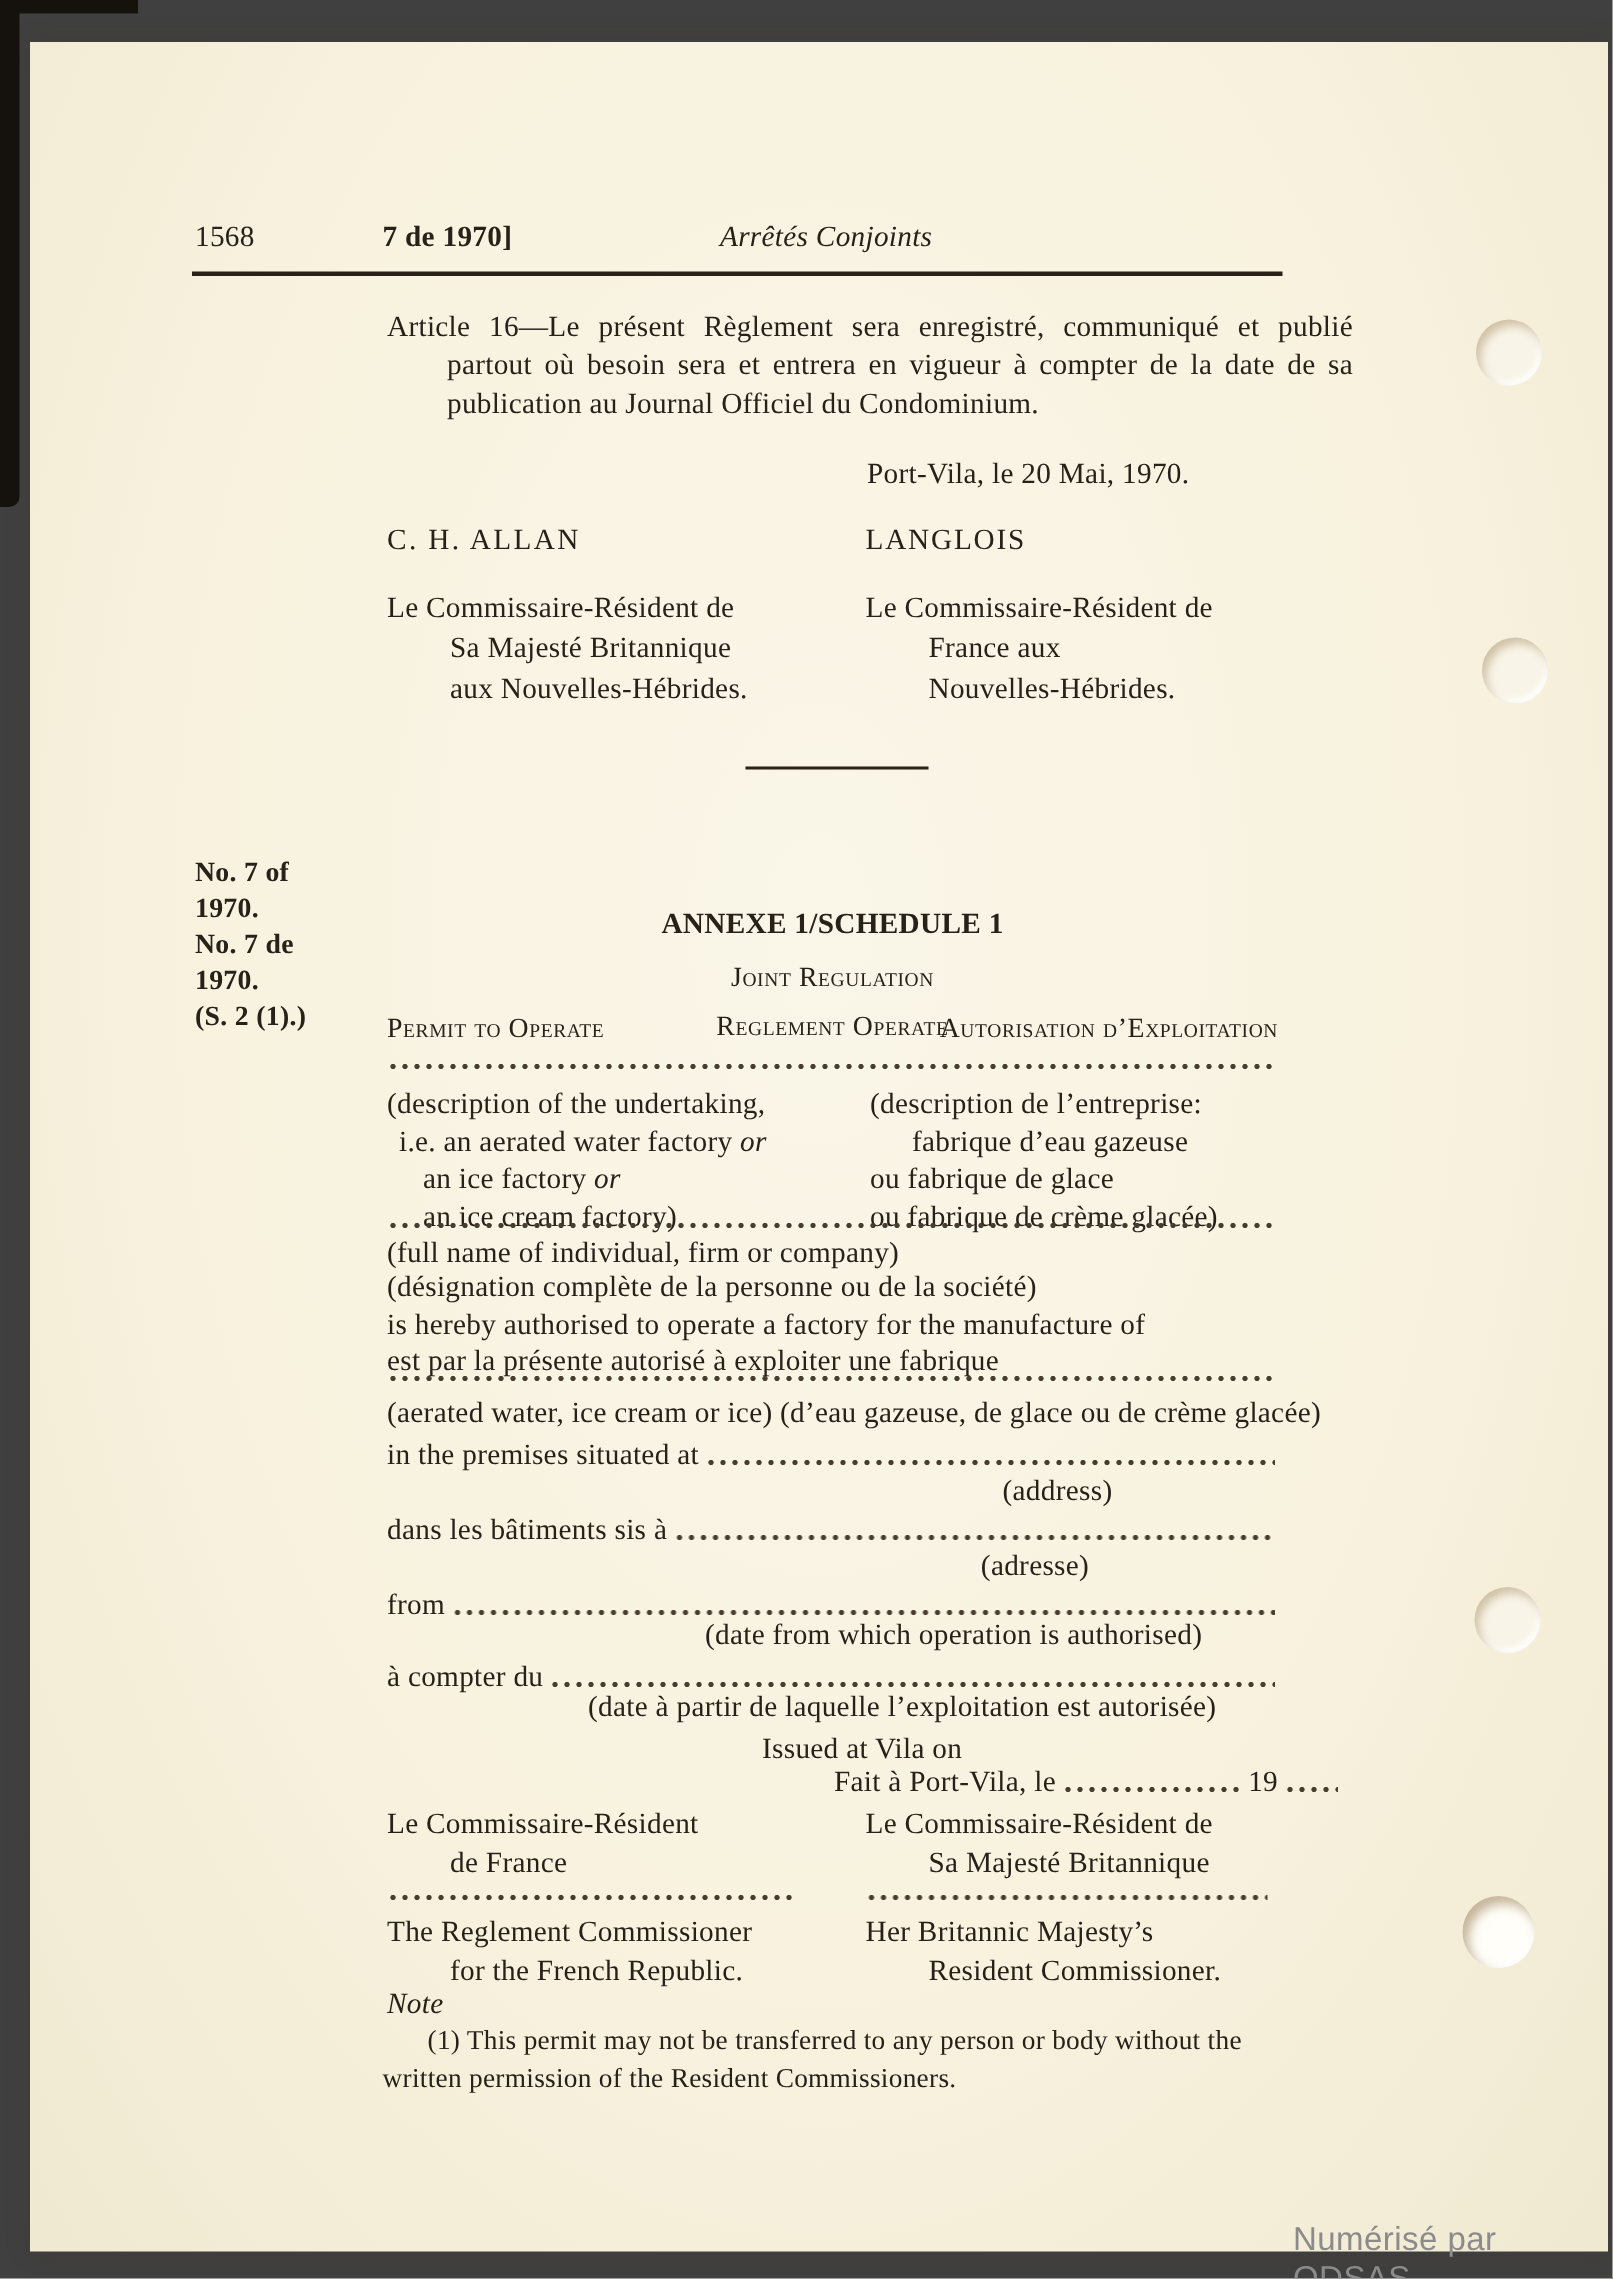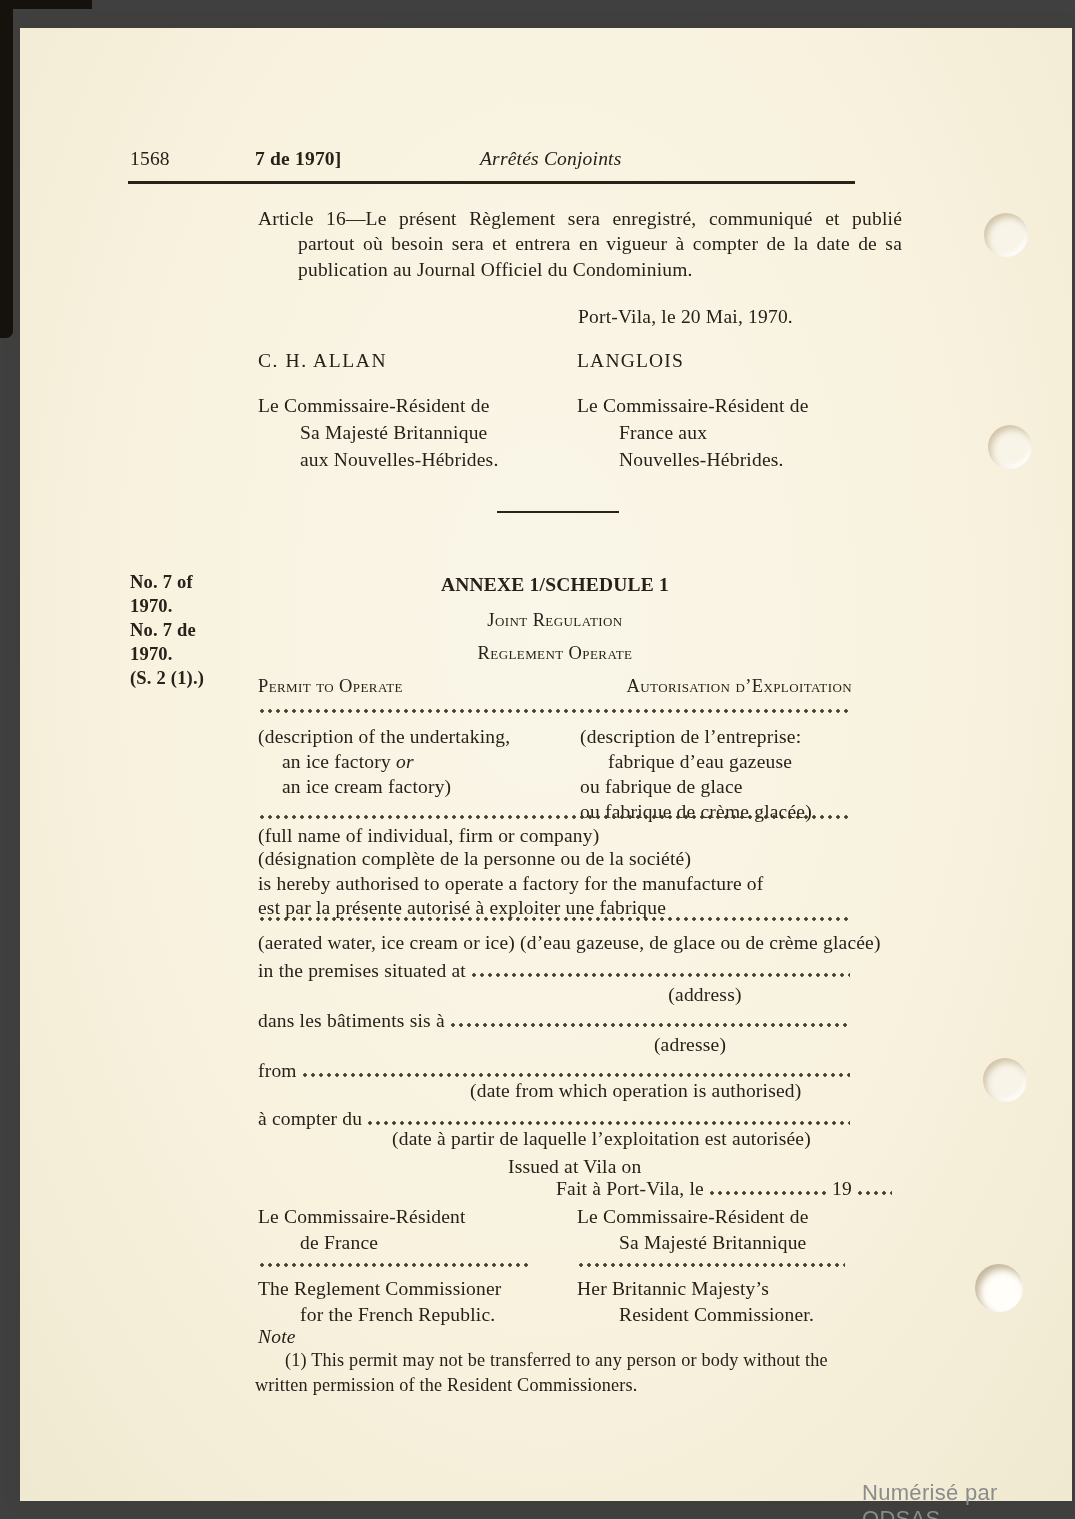--- a/index.html
+++ b/index.html
@@ -32,21 +32,21 @@
     flex:1 1 auto; height:10px; margin:0 2px 3px 4px;
     background-image: radial-gradient(circle, #473d2f 1.5px, rgba(0,0,0,0) 2px);
     background-size: 8px 10px; background-repeat: repeat-x; background-position: 0 50%;
   }
   .fillrow .leader.short { flex:0 0 36px; }
   .line { line-height:25px; }
   .ind8  { margin-left:8px; }
   .ind24 { margin-left:24px; }
   .ind28 { margin-left:28px; }
   .ind42 { margin-left:42px; }
-  .centercol { left:258px; width:594px; text-align:center; }
+  .centercol { left:258px; width:594px; text-align:center;margin-top:32px; }
   .hole {
     position:absolute; width:44px; height:44px; border-radius:50%;
     background:#f8f4e7;
     box-shadow: inset 3px 4px 6px rgba(150,120,70,.40), inset -2px -3px 4px rgba(255,255,255,.9);
   }
   .hole.bright { background:#fffef8; box-shadow: inset 4px 5px 7px rgba(140,110,60,.5), inset -2px -3px 5px #ffffff; }
   .edge-left { position:absolute; left:0; top:0; width:13px; height:338px; background:#15120e; border-bottom-right-radius:7px; }
   .edge-top  { position:absolute; left:0; top:0; width:92px; height:9px;  background:#15120e; }
   .watermark { font-family:"Liberation Sans", sans-serif; font-size:22px; color:#8b8b8b; letter-spacing:.3px;margin-left:44px; }
 </style>
@@ -96,20 +96,21 @@
 
       <div class="abs" style="left:258px; top:676px; width:594px; display:flex; justify-content:space-between;">
         <span class="sc">Permit to Operate</span>
         <span class="sc">Autorisation d’Exploitation</span>
       </div>
 
       <div class="abs dots" style="left:258px; top:706px; width:594px;"></div>
 
       <div class="abs t" style="left:258px; top:724px; width:300px;">
         <div class="line nowrap">(description of the undertaking,</div>
+        <div class="line nowrap ind8"><span>i.e. an aerated water factory </span><span class="i">or</span></div>
         <div class="line nowrap ind24"><span>an ice factory </span><span class="i">or</span></div>
         <div class="line nowrap ind24">an ice cream factory)</div>
       </div>
       <div class="abs t" style="left:580px; top:724px; width:280px;">
         <div class="line nowrap">(description de l’entreprise:</div>
         <div class="line nowrap ind28">fabrique d’eau gazeuse</div>
         <div class="line nowrap">ou fabrique de glace</div>
         <div class="line nowrap">ou fabrique de crème glacée)</div>
       </div>
 

